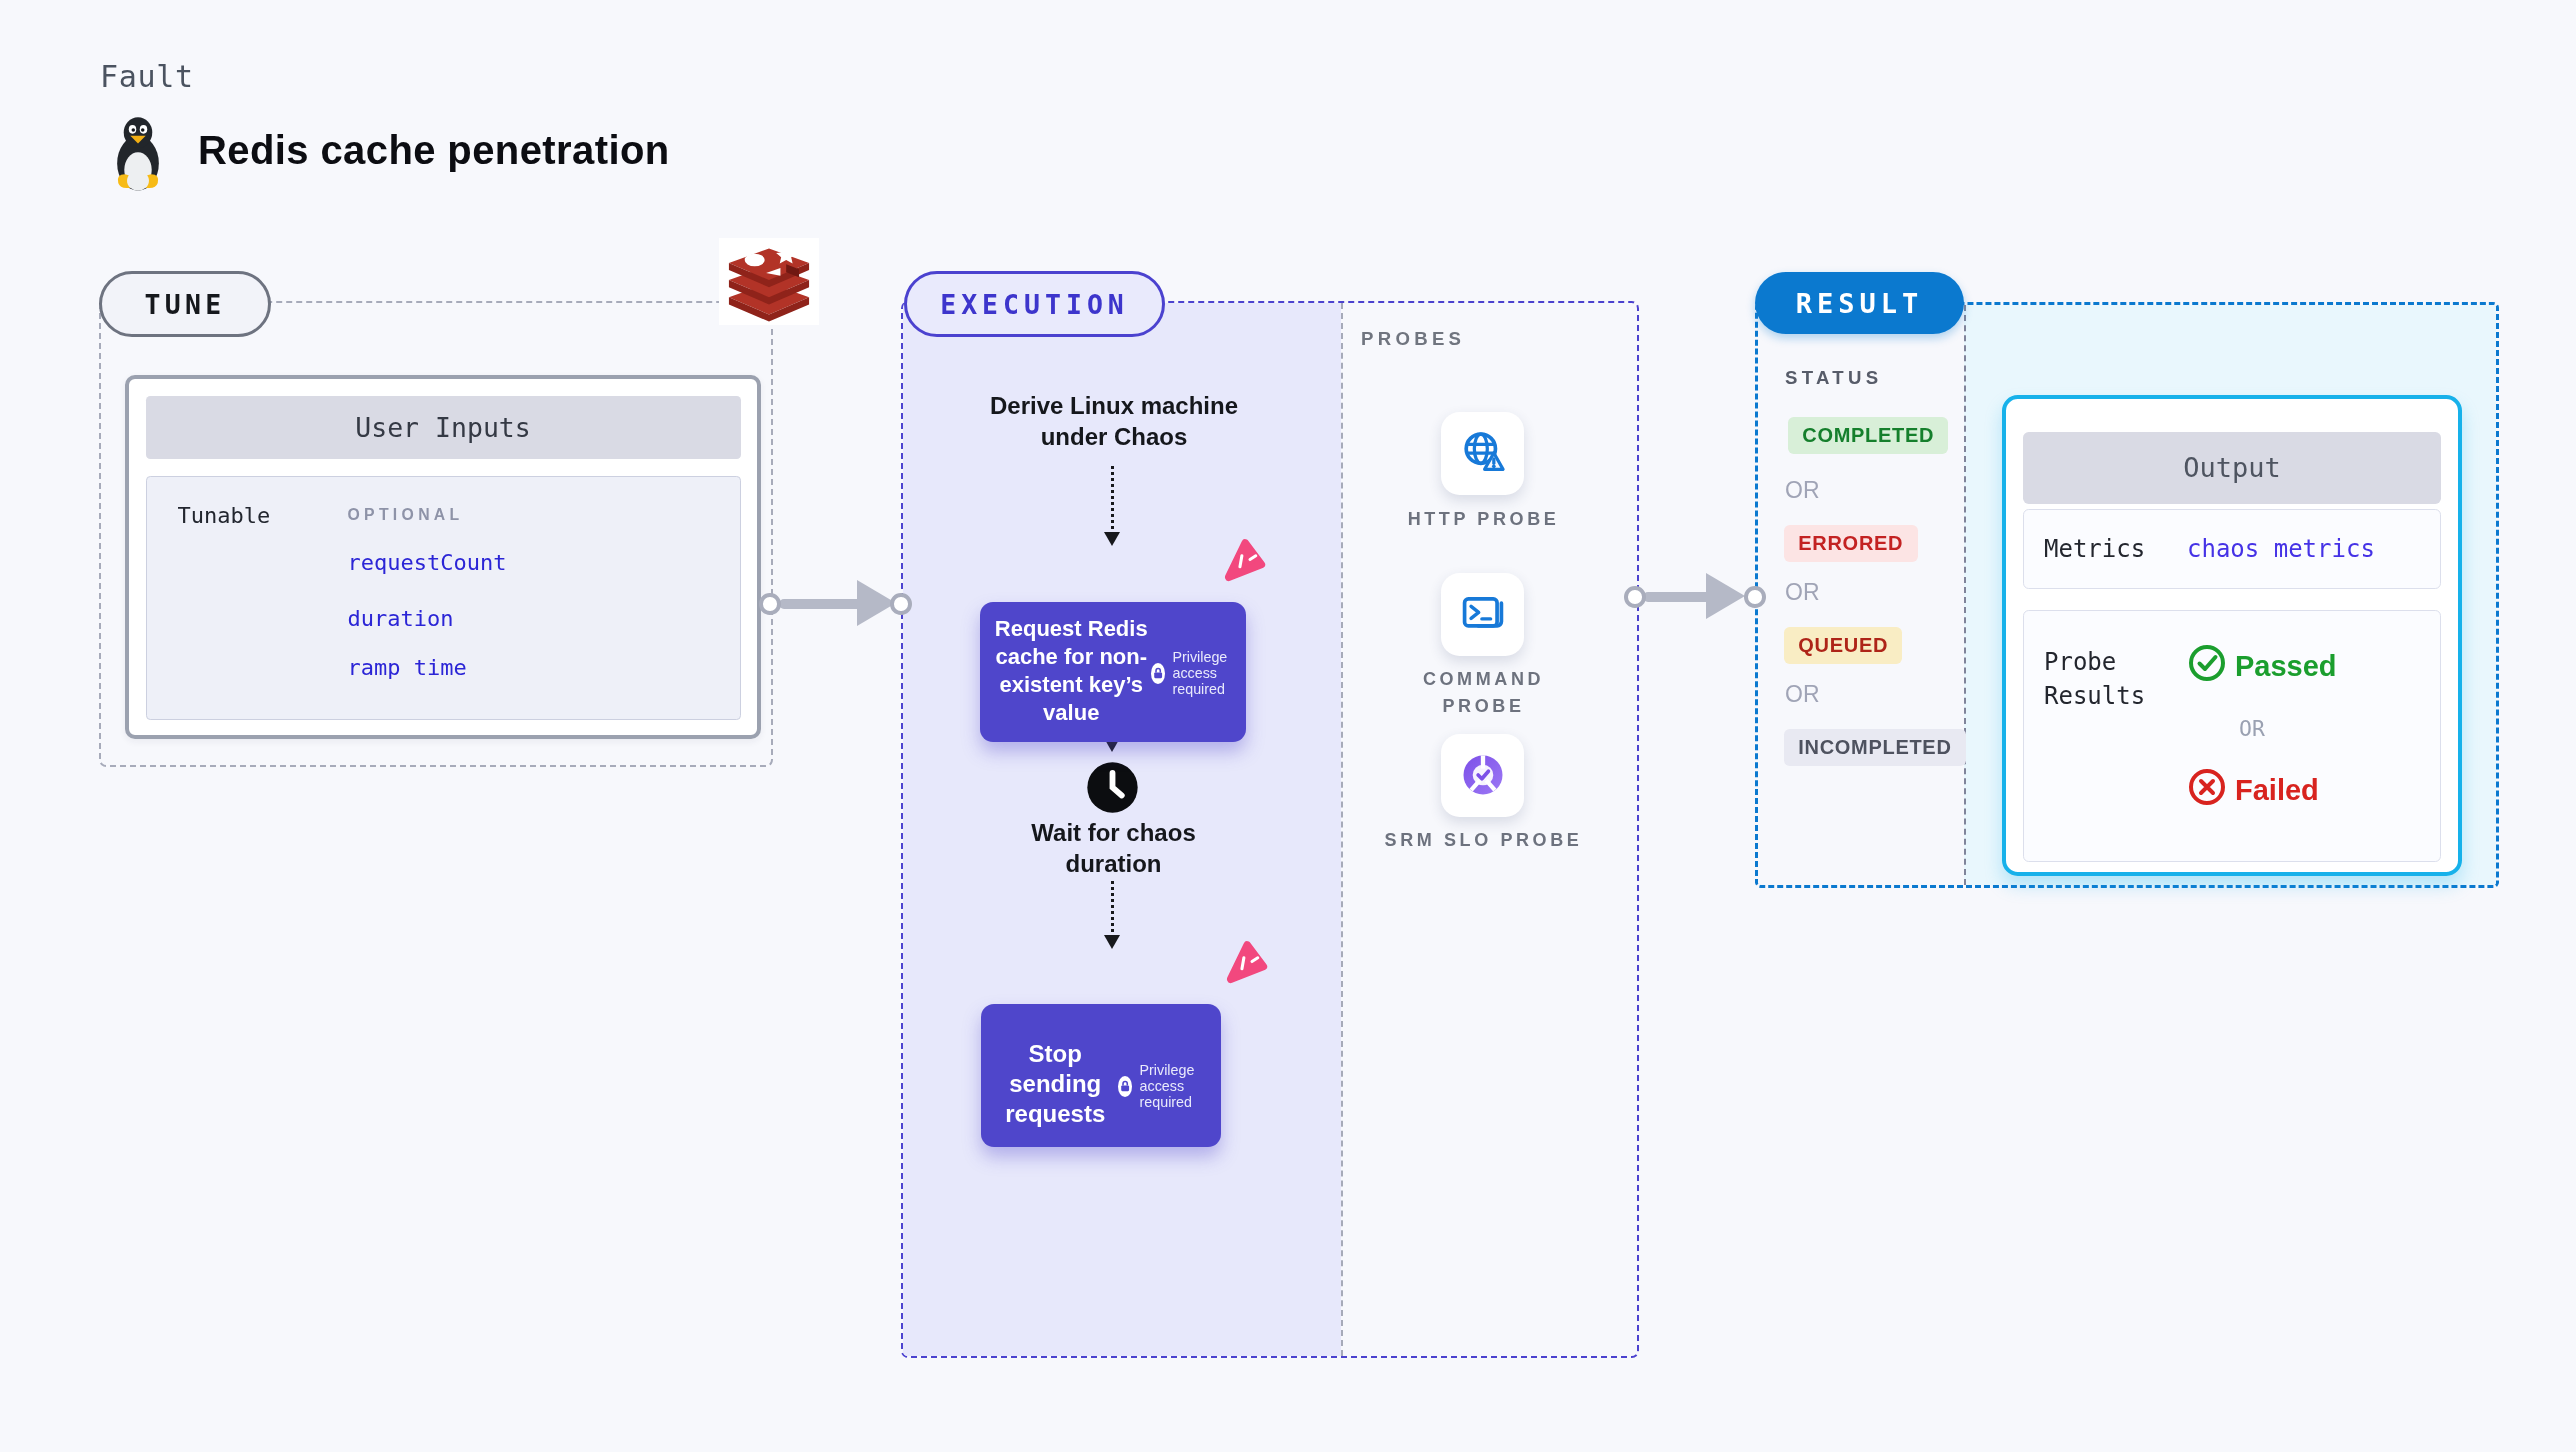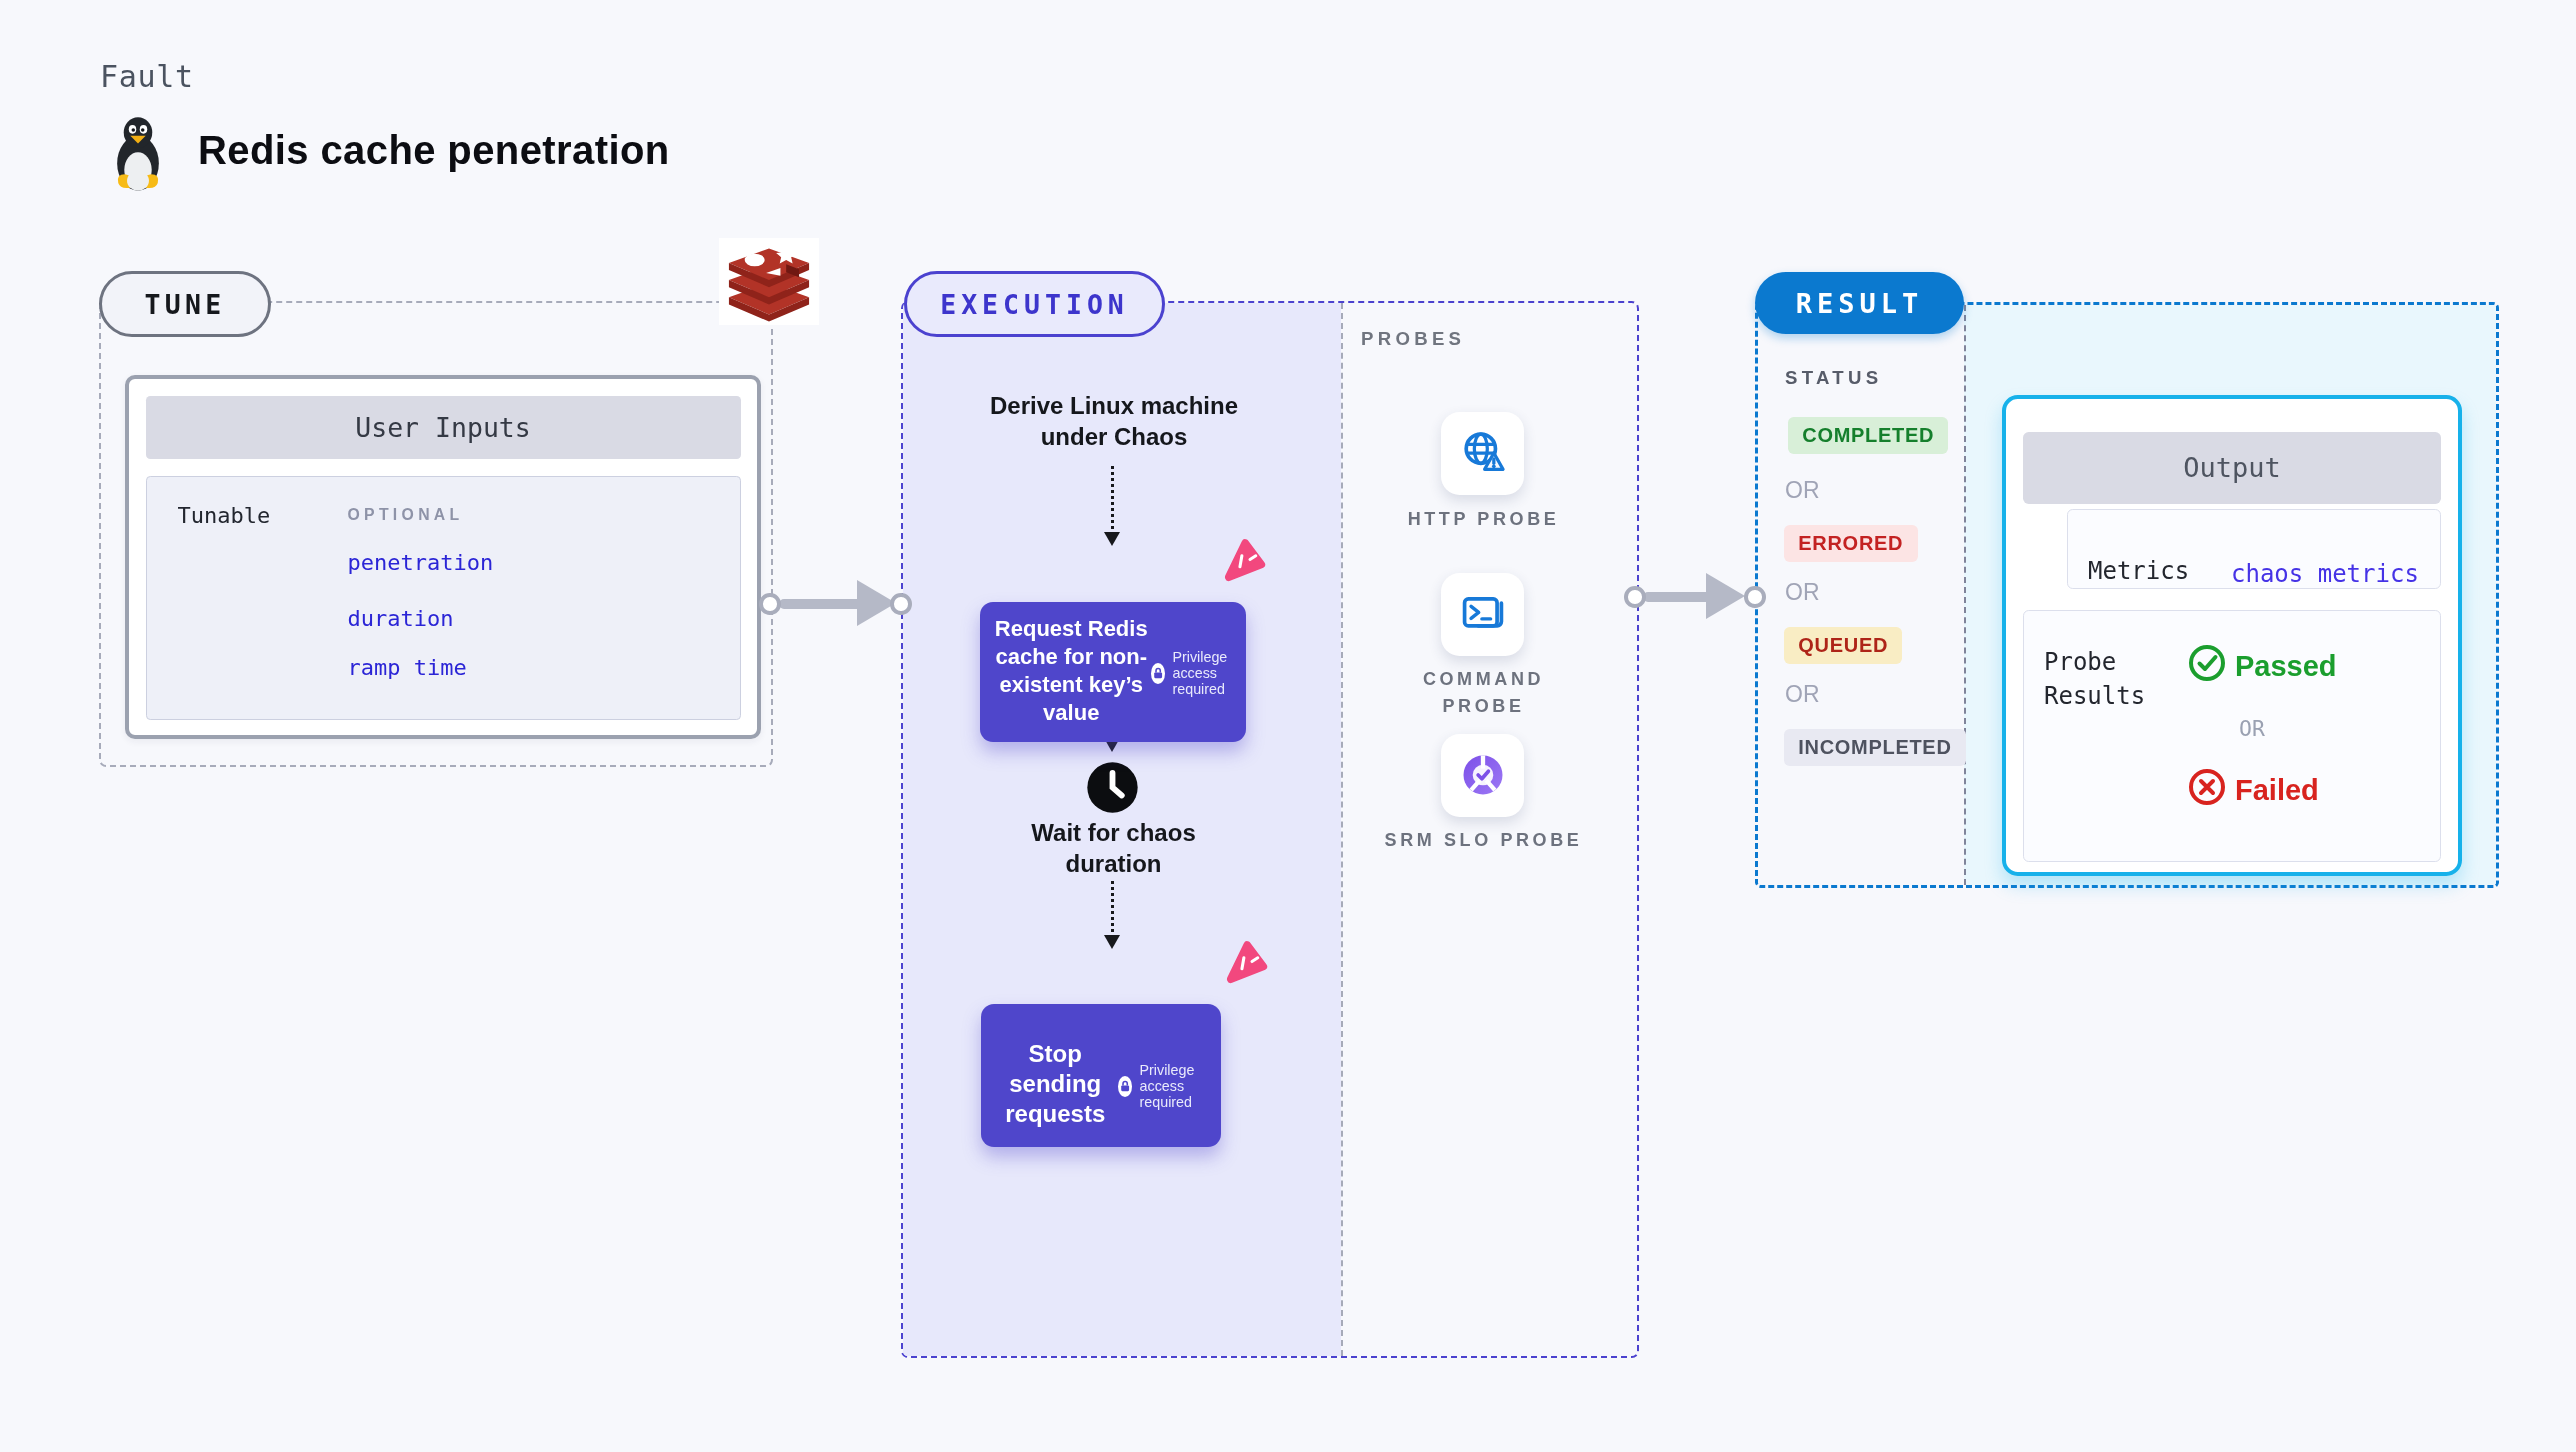--- a/index.html
+++ b/index.html
@@ -94,21 +94,21 @@
   .or{font-size:23px;color:#a0a4b6;font-weight:500;}
   .or-1{left:1785px;top:477px;} .or-2{left:1785px;top:579px;} .or-3{left:1785px;top:681px;}
 
   
   .output-card{left:2002px;top:395px;width:460px;height:481px;background:#ffffff;
                border:4.3px solid #17b1ea;border-radius:15.8px;box-sizing:border-box;
                box-shadow:0 10px 17px rgba(23,177,234,.25);z-index:3;}
   .out-head{position:absolute;left:17px;top:18.6px;right:17px;height:72px;background:#d9dae4;border-radius:5.7px;
             display:flex;align-items:center;justify-content:center;font-size:27px;color:#4e5460;font-weight:500;margin-top:14px;}
   .out-row{position:absolute;left:17px;right:17px;background:#fbfcff;border:1.4px solid #dcdfec;border-radius:5.7px;box-sizing:border-box;}
-  .row-metrics{top:110px;height:80px;display:flex;align-items:flex-end;padding:0 20px;margin-left:44px;}
+  .row-metrics{top:110px;height:80px;display:flex;align-items:center;padding:0 20px;}
   .row-probe{top:211px;height:252px;padding:34px 20px 0;}
   .out-label{font-size:24px;color:#23262e;width:143px;line-height:34px;}
   .metrics-value{font-size:24px;color:#4532e6;cursor:pointer;}
   .probe-col{position:absolute;left:163px;top:31.5px;}
   .passfail{display:flex;align-items:center;gap:8px;font-size:29px;font-weight:bold;}
   .passed{color:#1b9e2e;} .failed{color:#d8231f;}
   .probe-or{margin:26px 0 26px 52px;font-size:21.5px;color:#9aa1b2;font-family:"DejaVu Sans Mono",monospace;}
 </style>
 </head>
 <body>
@@ -147,21 +147,21 @@
     <path d="M30 23 L40 19.5 L40 25 Z" fill="#ffffff"></path>
     <path d="M44 17 L53 20.5 L53 26 L44 22.5 Z" fill="#701812"></path>
   </svg>
 </div>
 
 <div class="abs ui-card">
   <div class="ui-head mono">User Inputs</div>
   <div class="ui-body">
     <div class="tunable mono">Tunable</div>
     <div class="optional">OPTIONAL</div>
-    <a class="param param-1 mono">penetration</a>
+    <a class="param param-1 mono">requestCount</a>
     <a class="param param-2 mono">duration</a>
     <a class="param param-3 mono">ramp time</a>
   </div>
 </div>
 
 <div class="abs conn-dot" style="left:759px;top:593px;"></div>
 <div class="abs conn-line" style="left:779px;top:599px;width:85px;"></div>
 <div class="abs conn-head" style="left:857px;top:580px;"></div>
 <div class="abs conn-dot" style="left:890px;top:593px;"></div>
 

